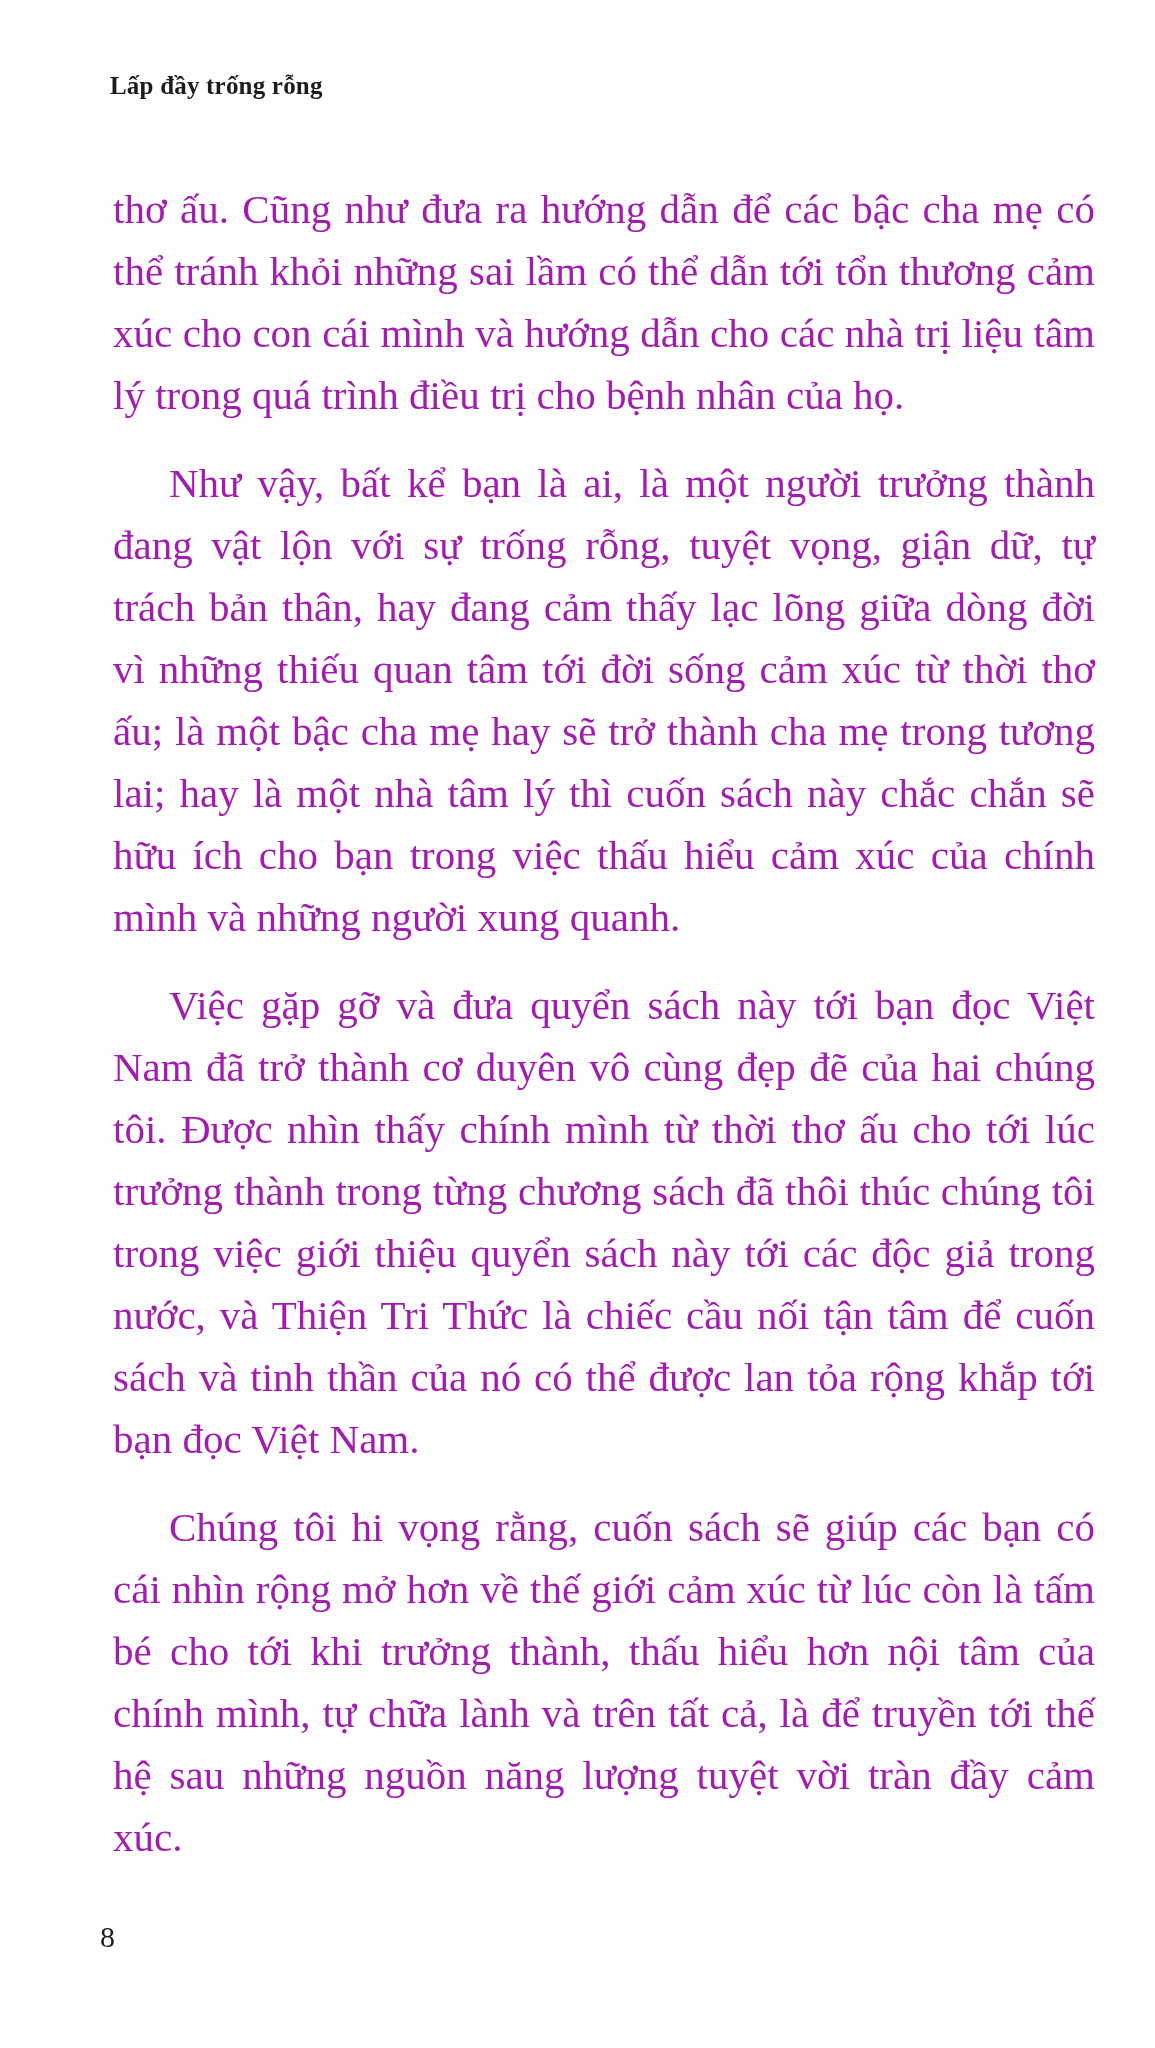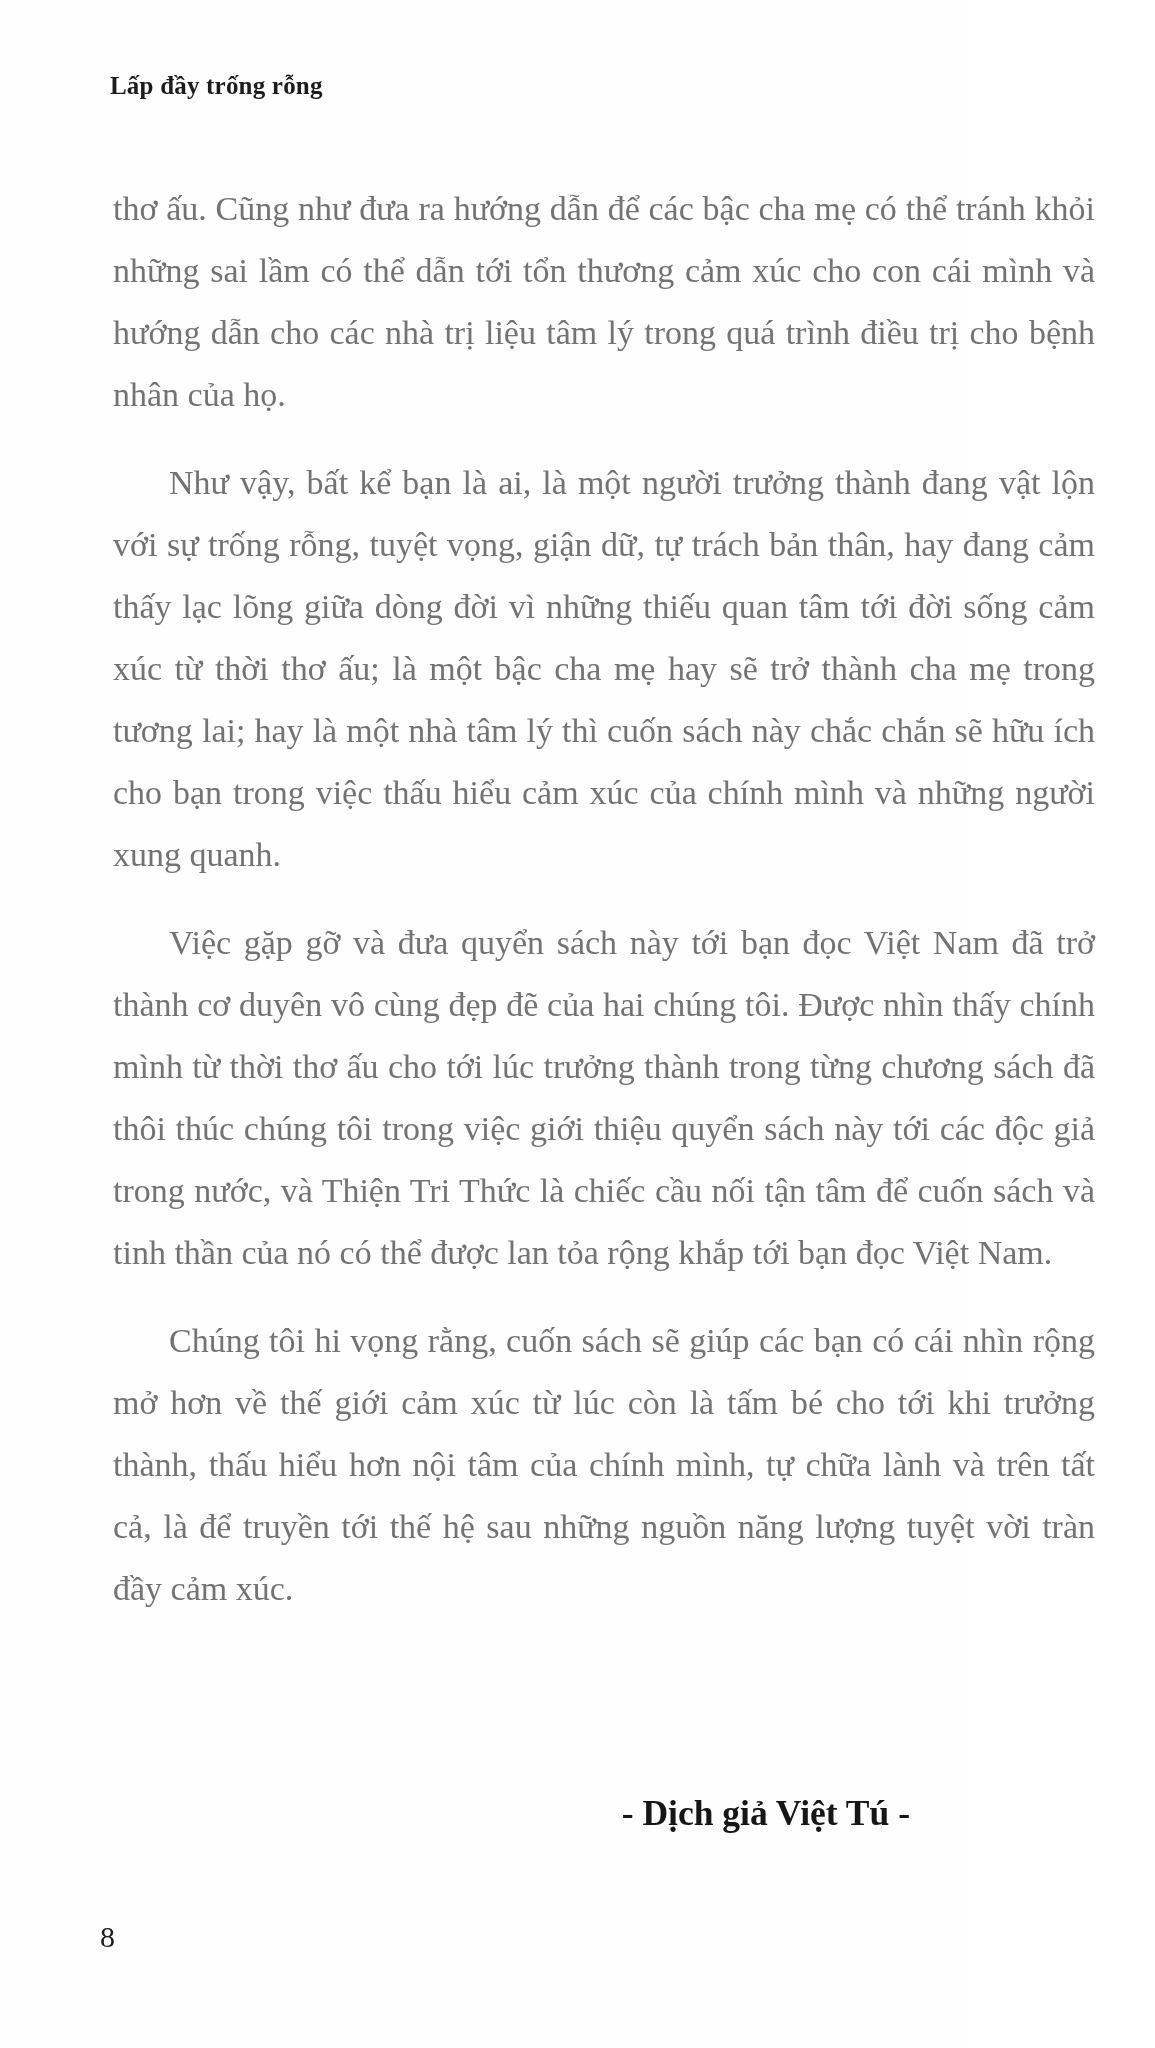--- a/index.html
+++ b/index.html
@@ -28,24 +28,24 @@
       font-size: 25px;
       font-weight: bold;
       letter-spacing: 0.2px;
       color: #1c1c1c;
     }
     .body-text {
       position: absolute;
       left: 113px;
       top: 178px;
       width: 982px;
-      font-size: 34px;
+      font-size: 41px;
       line-height: 62px;
       text-align: justify;
-      color: #737373;
+      color: #a21caf;
     }
     .body-text p {
       margin: 0 0 26px 0;
       text-indent: 0;
     }
     .body-text p.indent {
       text-indent: 56px;
     }
     .body-text p.first {
       text-indent: 0;
@@ -81,17 +81,16 @@
     <p class="first">thơ ấu. Cũng như đưa ra hướng dẫn để các bậc cha mẹ có thể tránh khỏi những sai lầm có thể dẫn tới tổn thương cảm xúc cho con cái mình và hướng dẫn cho các nhà trị liệu tâm lý trong quá trình điều trị cho bệnh nhân của họ.</p>
 
     <p class="indent">Như vậy, bất kể bạn là ai, là một người trưởng thành đang vật lộn với sự trống rỗng, tuyệt vọng, giận dữ, tự trách bản thân, hay đang cảm thấy lạc lõng giữa dòng đời vì những thiếu quan tâm tới đời sống cảm xúc từ thời thơ ấu; là một bậc cha mẹ hay sẽ trở thành cha mẹ trong tương lai; hay là một nhà tâm lý thì cuốn sách này chắc chắn sẽ hữu ích cho bạn trong việc thấu hiểu cảm xúc của chính mình và những người xung quanh.</p>
 
     <p class="indent">Việc gặp gỡ và đưa quyển sách này tới bạn đọc Việt Nam đã trở thành cơ duyên vô cùng đẹp đẽ của hai chúng tôi. Được nhìn thấy chính mình từ thời thơ ấu cho tới lúc trưởng thành trong từng chương sách đã thôi thúc chúng tôi trong việc giới thiệu quyển sách này tới các độc giả trong nước, và Thiện Tri Thức là chiếc cầu nối tận tâm để cuốn sách và tinh thần của nó có thể được lan tỏa rộng khắp tới bạn đọc Việt Nam.</p>
 
     <p class="indent">Chúng tôi hi vọng rằng, cuốn sách sẽ giúp các bạn có cái nhìn rộng mở hơn về thế giới cảm xúc từ lúc còn là tấm bé cho tới khi trưởng thành, thấu hiểu hơn nội tâm của chính mình, tự chữa lành và trên tất cả, là để truyền tới thế hệ sau những nguồn năng lượng tuyệt vời tràn đầy cảm xúc.</p>
 
   </div>
 
-  <div class="signature">- Dịch giả Việt Tú -</div>
 
   <div class="page-number">8</div>
 
 </div>
 
 </body></html>

